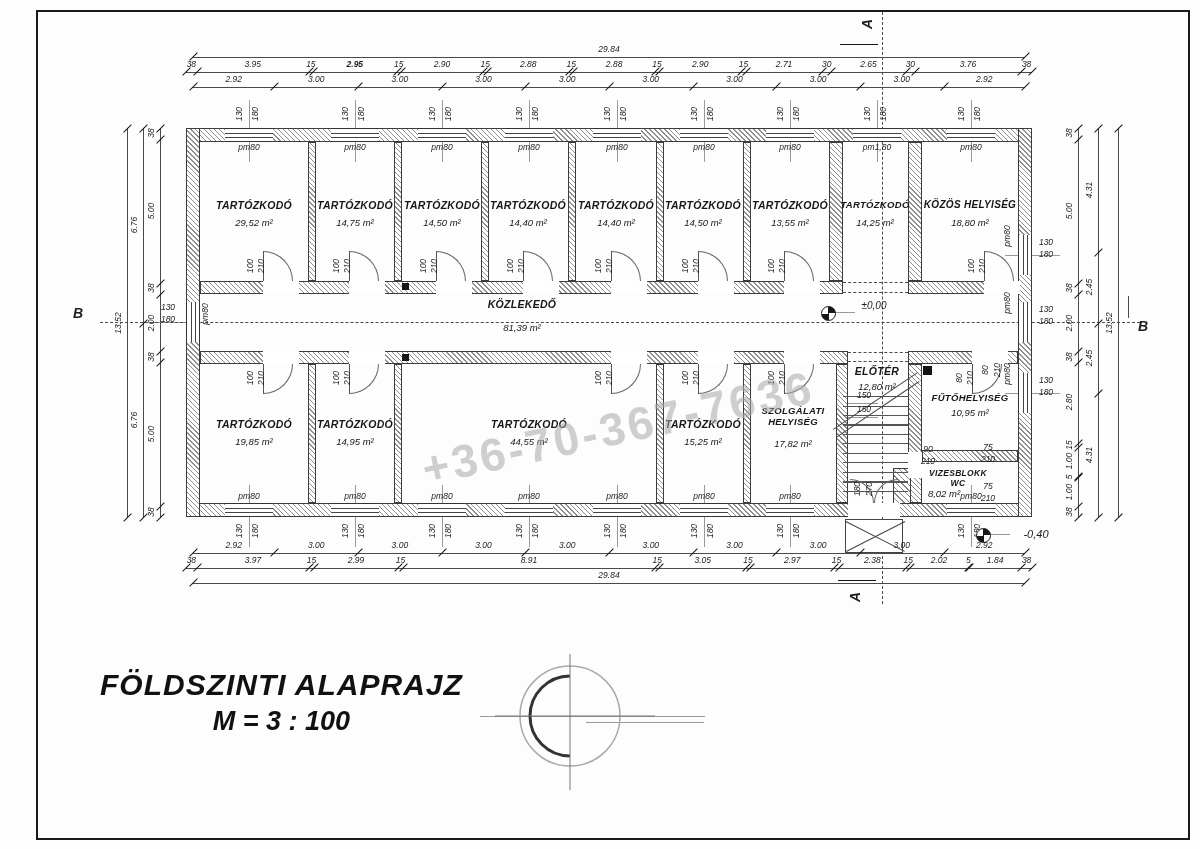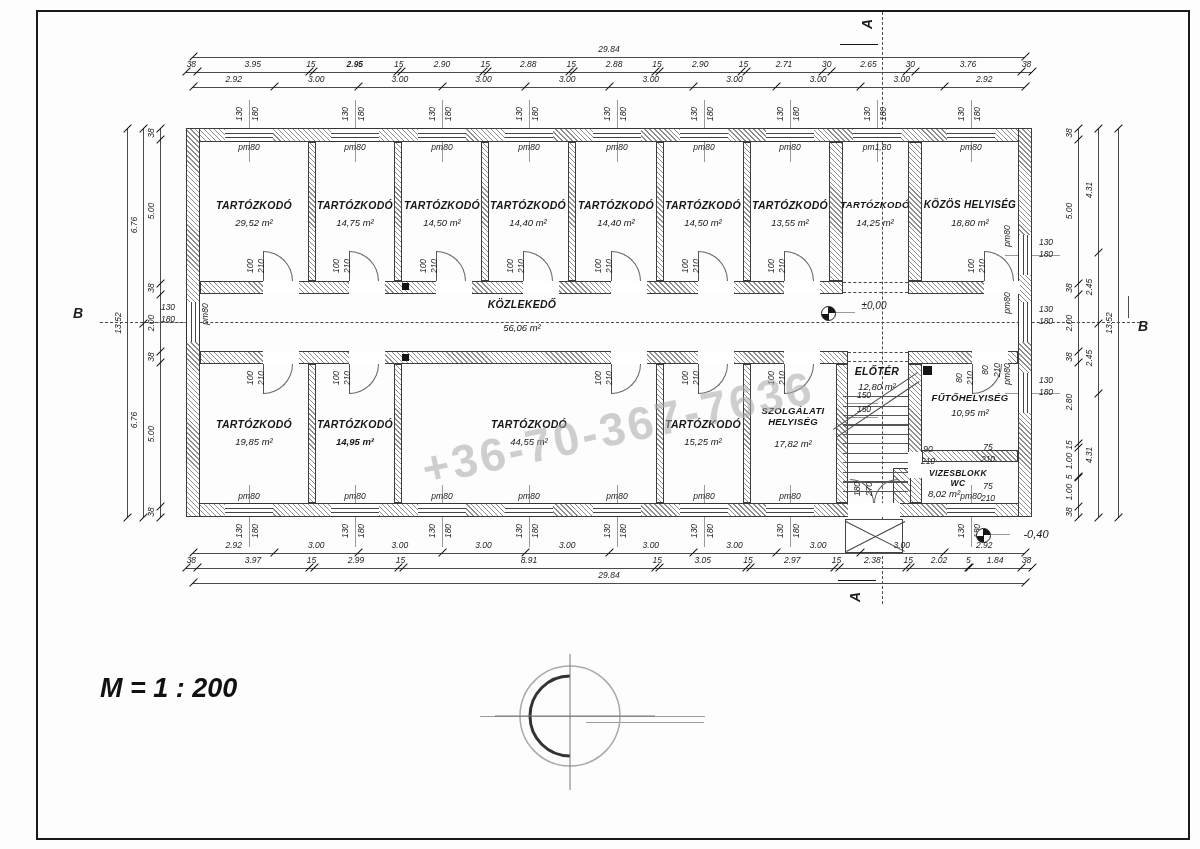--- a/index.html
+++ b/index.html
@@ -53,21 +53,22 @@
   .north{position:absolute;left:490px;top:652px;z-index:3;}
   .steps{position:absolute;box-sizing:border-box;border:1.2px solid #444;z-index:2;background:#fff;}
 </style>
 </head>
 <body>
 
 <div id="plan">
   <div class="frame"></div>
 
   <div class="title-block">
-    <div class="t2">M = 1 : 200</div>
+    <div class="t1">FÖLDSZINTI ALAPRAJZ</div>
+    <div class="t2">M = 3 : 100</div>
   </div>
 
   <div class="wm">+36-70-367-7636</div>
 
   <svg class="north" width="170" height="140" viewBox="0 0 170 140">
     <circle cx="80" cy="64" r="50" fill="none" stroke="#aaaaaa" stroke-width="1.5"></circle>
     <path d="M80 24 A40 40 0 0 0 80 104" fill="none" stroke="#333333" stroke-width="3"></path>
     <line x1="80" y1="2" x2="80" y2="138" stroke="#777777" stroke-width="1"></line>
     <line x1="5" y1="64" x2="165" y2="64" stroke="#777777" stroke-width="1"></line>
   </svg>
@@ -297,37 +298,37 @@
     <div class="room-area" style="left: 703px; top: 223px;">14,50 m²</div>
     <div class="room-name" style="left: 790px; top: 205px;">TARTÓZKODÓ</div>
     <div class="room-area" style="left: 790px; top: 223px;">13,55 m²</div>
     <div class="room-name" style="left: 875px; top: 205px; font-size: 9.5px;">TARTÓZKODÓ</div>
     <div class="room-area" style="left: 875px; top: 223px;">14,25 m²</div>
     <div class="room-name" style="left: 970px; top: 205px; font-size: 10px;">KÖZÖS HELYISÉG</div>
     <div class="room-area" style="left: 970px; top: 223px;">18,80 m²</div>
     <div class="room-name" style="left: 254px; top: 424px;">TARTÓZKODÓ</div>
     <div class="room-area" style="left: 254px; top: 442px;">19,85 m²</div>
     <div class="room-name" style="left: 355px; top: 424px;">TARTÓZKODÓ</div>
-    <div class="room-area" style="left: 355px; top: 442px; font-weight: bold;">14,95 m²</div>
+    <div class="room-area" style="left: 355px; top: 442px;">14,95 m²</div>
     <div class="room-name" style="left: 529px; top: 424px;">TARTÓZKODÓ</div>
     <div class="room-area" style="left: 529px; top: 442px;">44,55 m²</div>
     <div class="room-name" style="left: 703px; top: 424px;">TARTÓZKODÓ</div>
     <div class="room-area" style="left: 703px; top: 442px;">15,25 m²</div>
     <div class="room-name" style="left: 793px; top: 417px; font-size: 9.5px;">SZOLGÁLATI
 HELYISÉG</div>
     <div class="room-area" style="left: 793px; top: 444px;">17,82 m²</div>
     <div class="room-name" style="left: 877px; top: 371px;">ELŐTÉR</div>
     <div class="room-area" style="left: 877px; top: 387px;">12,80 m²</div>
     <div class="room-name" style="left: 970px; top: 398px; font-size: 9.5px;">FŰTŐHELYISÉG</div>
     <div class="room-area" style="left: 970px; top: 413px;">10,95 m²</div>
     <div class="room-name" style="left: 958px; top: 479px; font-size: 8.5px;">VIZESBLOKK
 WC</div>
     <div class="room-area" style="left: 944px; top: 494px;">8,02 m²</div>
     <div class="room-name" style="left: 522px; top: 304px;">KÖZLEKEDŐ</div>
-    <div class="room-area" style="left: 522px; top: 328px;">56,06 m²</div>
+    <div class="room-area" style="left: 522px; top: 328px;">81,39 m²</div>
     <div class="dimline-h" style="left: 193px; top: 57px; width: 832px; height: 0px;"></div>
     <div class="tick" style="left: 188px; top: 56px; transform: rotate(-45deg);"></div>
     <div class="lbl" style="left: 609px; top: 50px; transform: translate(-50%, -50%) rotate(0deg);">29.84</div>
     <div class="tick" style="left: 1020px; top: 56px; transform: rotate(-45deg);"></div>
     <div class="dimline-h" style="left: 186px; top: 72px; width: 846px; height: 0px;"></div>
     <div class="tick" style="left: 181px; top: 71px; transform: rotate(-45deg);"></div>
     <div class="lbl" style="left: 191.387px; top: 65px; transform: translate(-50%, -50%) rotate(0deg);">38</div>
     <div class="tick" style="left: 191.773px; top: 71px; transform: rotate(-45deg);"></div>
     <div class="lbl" style="left: 252.767px; top: 65px; transform: translate(-50%, -50%) rotate(0deg);">3.95</div>
     <div class="tick" style="left: 303.761px; top: 71px; transform: rotate(-45deg);"></div>

